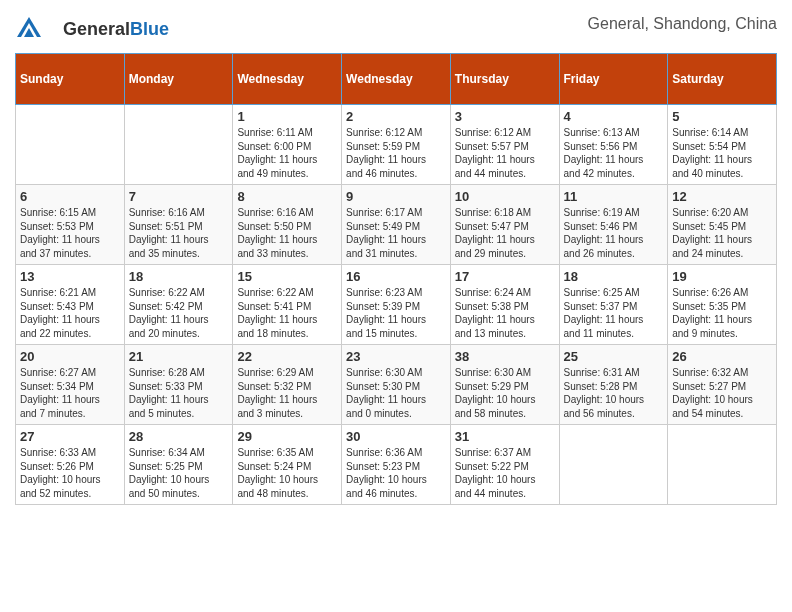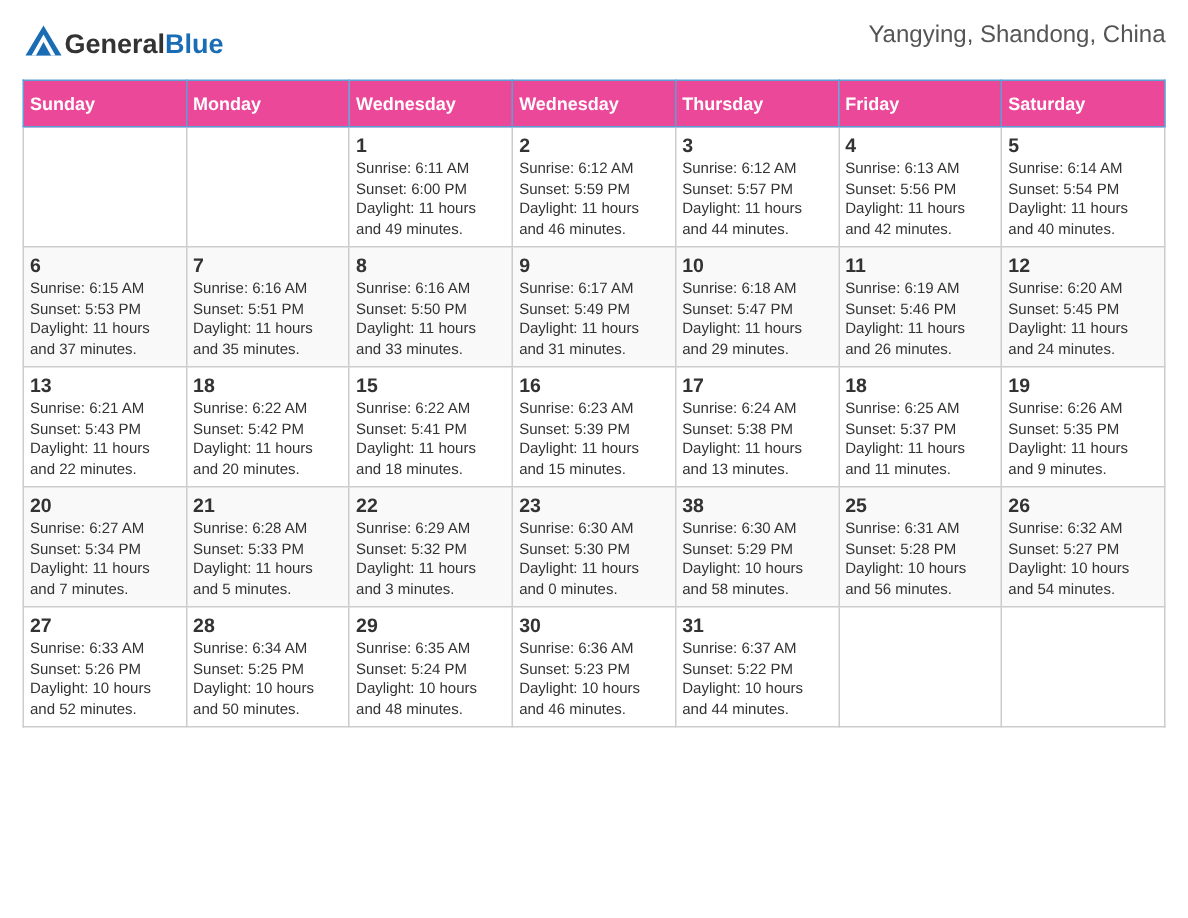--- a/index.html
+++ b/index.html
@@ -12,21 +12,21 @@
     }
     .header {
       display: flex;
       justify-content: space-between;
       align-items: flex-start;
       margin-bottom: 10px;
     }
     .logo {
       display: flex;
       align-items: center;
-      gap: 0;
+      gap: 20px;
     }
     .logo-text-general {
       font-size: 18px;
       font-weight: bold;
       color: #333;
     }
     .logo-text-blue {
       font-size: 18px;
       font-weight: bold;
       color: #1a6db5;
@@ -47,25 +47,25 @@
     .location-title {
       font-size: 16px;
       color: #555;
     }
     table {
       width: 100%;
       border-collapse: collapse;
       table-layout: fixed;
     }
     thead tr th {
-      background-color: #ec4899;
+      background-color: #c2410c;
       color: #fff;
       font-size: 12px;
       font-weight: bold;
-      padding: 8px 4px;
+      padding: 18px 4px;
       text-align: left;
       border: 1px solid #5a9fd4;
     }
     tbody tr td {
       border: 1px solid #ccc;
       vertical-align: top;
       padding: 4px 4px;
       font-size: 10px;
       color: #333;
       height: 80px;
@@ -98,21 +98,21 @@
     <svg class="logo-icon" viewBox="0 0 28 28" xmlns="http://www.w3.org/2000/svg">
       <polygon points="14,2 26,22 2,22" fill="#1a6db5"></polygon>
       <polygon points="14,8 22,22 6,22" fill="#fff"></polygon>
       <polygon points="14,13 19,22 9,22" fill="#1a6db5"></polygon>
     </svg>
     <div>
       <span class="logo-text-general">General</span><span class="logo-text-blue">Blue</span>
     </div>
   </div>
   <div class="title-block">
-    <div class="location-title">Yangying, Shandong, China</div>
+    <div class="location-title">General, Shandong, China</div>
   </div>
 </div>
 
 <table>
   <thead>
     <tr>
     <th>Sunday</th>
         <th>Monday</th>
         <th>Wednesday</th>
         <th>Wednesday</th>

